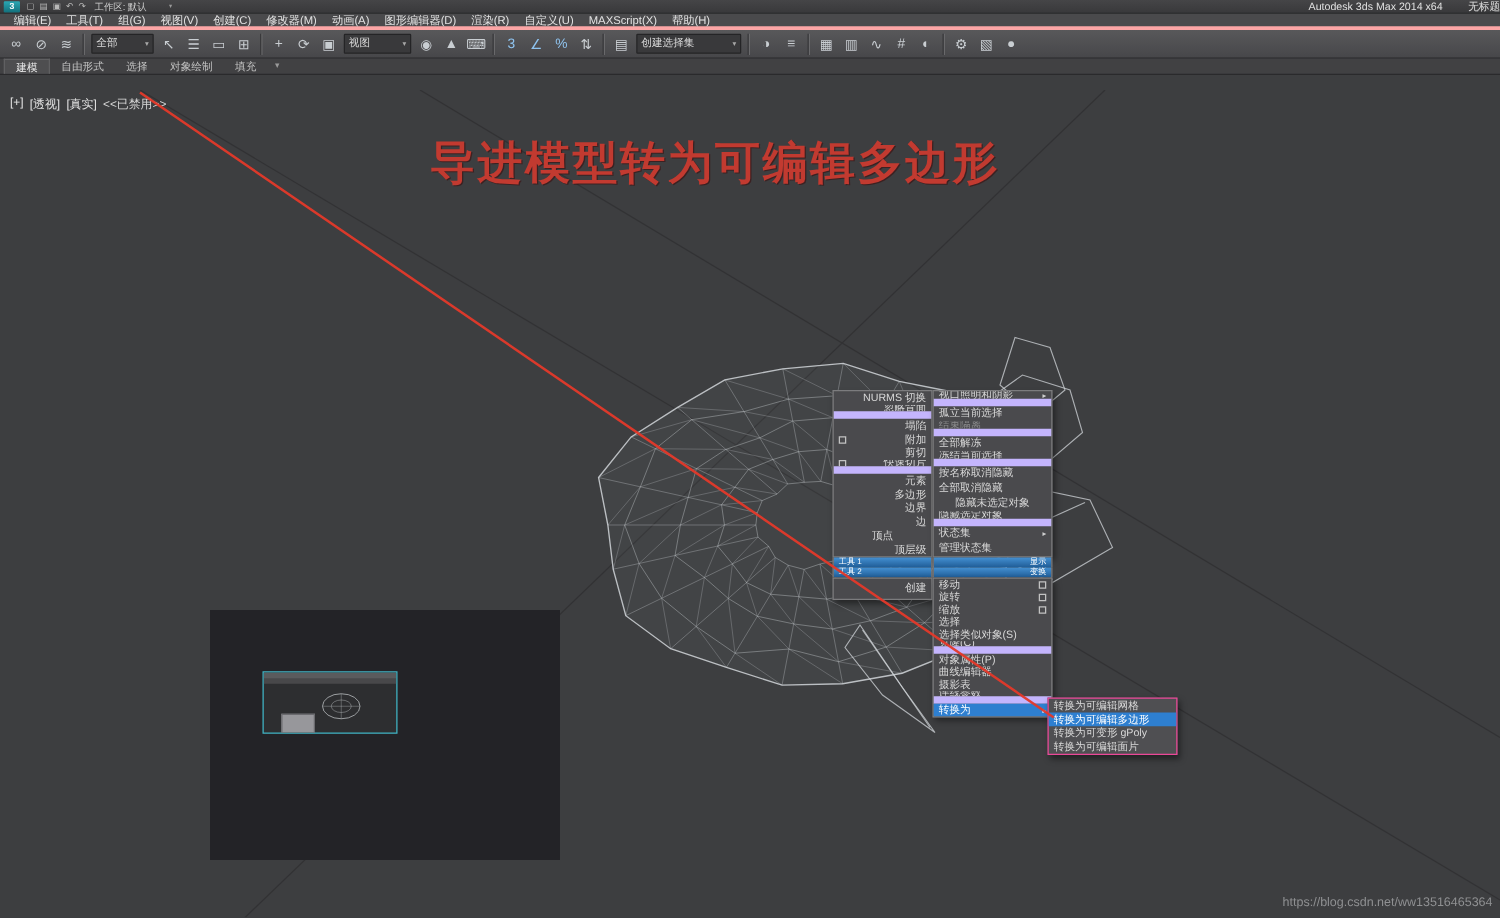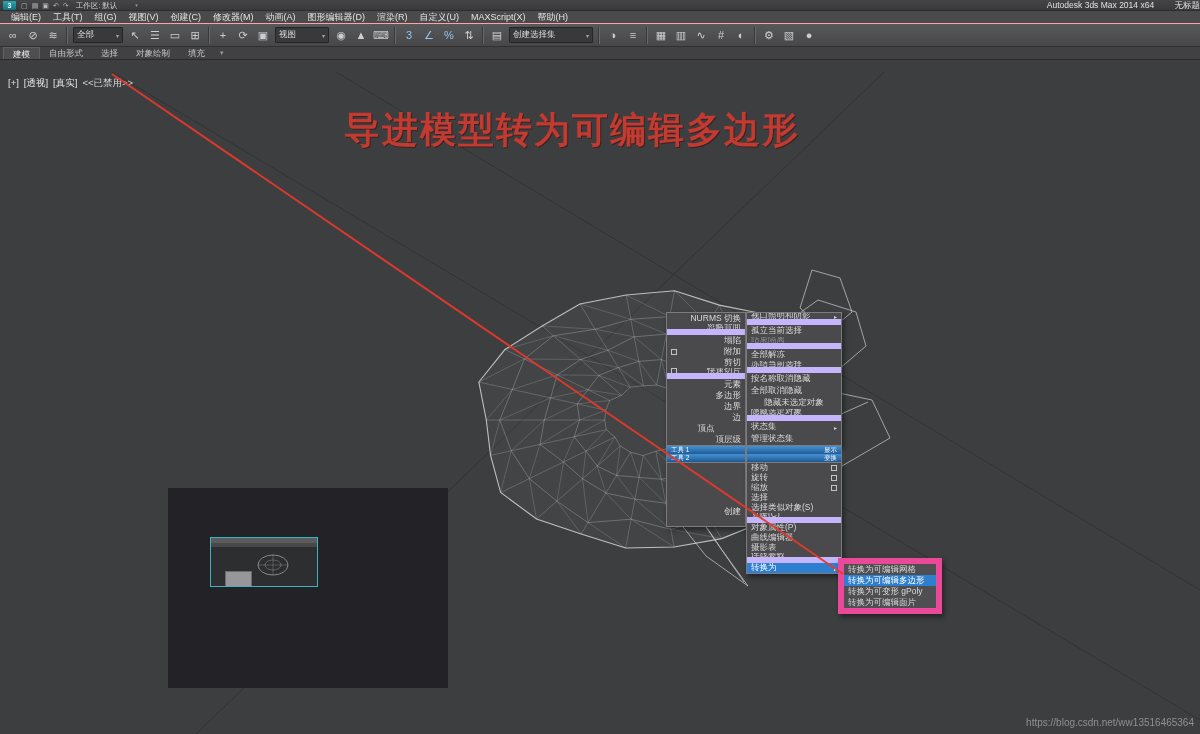--- a/index.html
+++ b/index.html
@@ -9,21 +9,21 @@
   
   .titlebar{height:11px;background:linear-gradient(#454547,#39393b);display:flex;align-items:center;position:relative;color:#c8c8c8;font-size:8px;line-height:11px;padding:0 3px;border-bottom:1px solid #2c2c2e}
   .tb-logo{width:13px;height:9px;background:linear-gradient(#2aa8b4,#13707c);color:#fff;font-size:7px;font-weight:bold;text-align:center;line-height:9px;border-radius:1px;margin-right:3px;flex:none}
   .tb-qicon{font-size:7px;color:#b8b8b8;margin:0 2px;cursor:default}
   .tb-workspace{display:flex;align-items:center;gap:18px;margin-left:5px;font-size:7.5px;color:#cfcfcf}
   .tb-workspace .arr{font-size:5px;color:#9a9a9a}
   .tb-title{position:absolute;left:14px;right:0;text-align:right;font-size:8.5px;color:#e0e0e0;pointer-events:none}
   .tb-doc{margin-left:18px}
 
   
-  .menubar{height:13px;background:#4a4a4c;display:flex;align-items:center;font-size:9px;color:#e2e2e2;padding-left:5px;border-bottom:1px solid #fca5a5}
+  .menubar{height:13px;background:#4a4a4c;display:flex;align-items:center;font-size:9px;color:#e2e2e2;padding-left:5px;border-bottom:3px solid #fca5a5}
   .mitem{padding:0 6px;line-height:12px;cursor:default;white-space:nowrap}
 
   
   .toolbar{height:23px;background:linear-gradient(#58585a,#47474a);display:flex;align-items:center;padding:0 3px;border-bottom:1px solid #2f2f31}
   .ticon{width:20px;height:19px;display:flex;align-items:center;justify-content:center;font-size:11px;color:#c9ced2;flex:none;cursor:default}
   .tcombo{height:16px;background:#39393b;border:1px solid #242426;display:flex;align-items:center;justify-content:space-between;padding:0 3px;margin:0 2px;font-size:8.5px;color:#dcdcdc;flex:none;border-radius:1px}
   .tcombo .arr{font-size:6px;color:#a8a8a8;margin-left:4px}
   .tsep{width:2px;height:17px;margin:0 3px;border-left:1px solid #39393b;border-right:1px solid #69696b;flex:none}
 
   
@@ -67,21 +67,21 @@
   .q-bar.left{width:80px;text-align:left}
   .q-bar.right{width:96px;text-align:right}
   .q-item{display:flex;align-items:center;padding:0 4px;gap:3px;color:#d9d9d9;cursor:default;white-space:nowrap;overflow:hidden}
   .q-col.left .q-item{justify-content:flex-end}
   .q-item.disabled{color:#8b8b8d}
   .q-item.highlight{background:#2e7fd0;color:#fff}
   .q-item.sep{border-bottom:6px solid #c4b5fd}
   .q-box{width:6px;height:6px;border:1px solid #c2c2c2;flex:none}
   .q-arrow{font-size:6px;color:#cfcfcf;flex:none}
   .q-item.highlight .q-arrow{color:#fff}
-  .q-submenu{position:absolute;left:838px;top:558px;width:104px;background:#4f4f52;border:6px solid #ec4899;box-shadow:2px 3px 5px rgba(0,0,0,.45);z-index:6;font-size:8.5px}
+  .q-submenu{position:absolute;left:838px;top:558px;width:104px;background:#4f4f52;border:1px solid #ec4899;box-shadow:2px 3px 5px rgba(0,0,0,.45);z-index:6;font-size:8.5px}
 </style>
 </head>
 <body>
 
 <div class="titlebar">
   <div class="tb-logo">3</div>
   <div style="display:flex;align-items:center">
       <span class="tb-qicon">▢</span>
       <span class="tb-qicon">▤</span>
       <span class="tb-qicon">▣</span>
@@ -478,21 +478,21 @@
   <div class="q-bars">
     <div class="q-bar left">工具 1</div>
     <div class="q-bar right">显示</div>
   </div>
   <div class="q-bars">
     <div class="q-bar left">工具 2</div>
     <div class="q-bar right">变换</div>
   </div>
   <div class="q-bottom">
     <div class="q-col left">
-        <div class="q-item" style="height: 28px; margin-top: 35px;">
+        <div class="q-item" style="height: 16px;">
           <span class="q-label">创建</span>
         </div>
       </div>
     <div class="q-col right">
         <div class="q-item" style="height: 10px;">
           <span class="q-label">移动</span>
           <span class="q-box" style="margin-left: auto;"></span>
         </div>
         <div class="q-item" style="height: 10px;">
           <span class="q-label">旋转</span>

